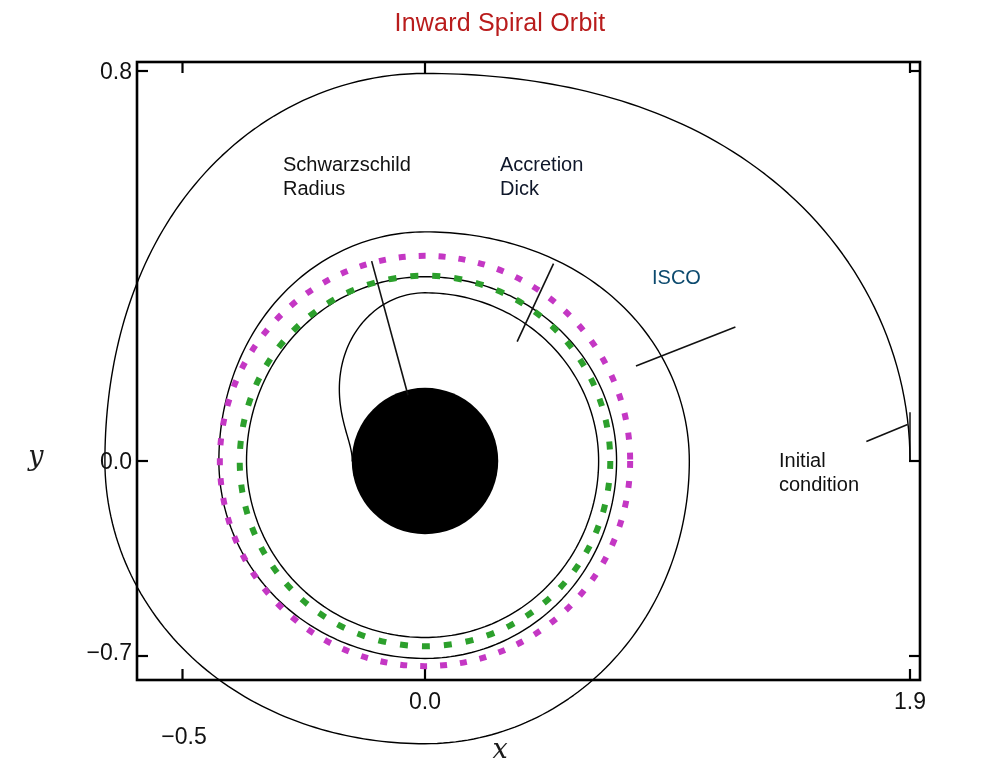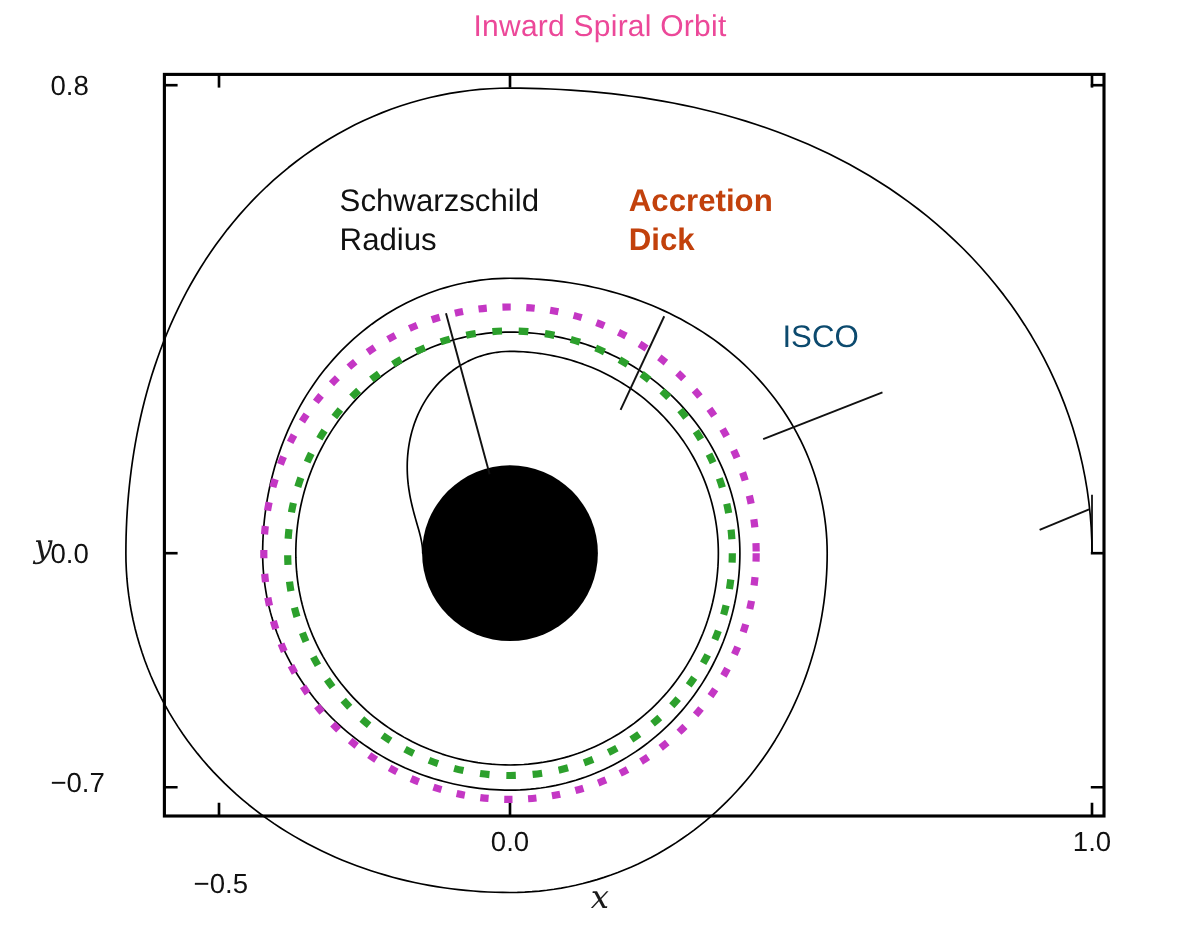--- a/index.html
+++ b/index.html
@@ -28,21 +28,21 @@
     height: 781px;
   }
   .fig-title {
     position: absolute;
     left: 0;
     top: 8px;
     width: 1000px;
     text-align: center;
     font-size: 25px;
     letter-spacing: 0.2px;
-    color: #ec4899;
+    color: #b91c1c;
   }
   .axis-label-x {
     position: absolute;
     left: 0;
     top: 733px;
     width: 1000px;
     text-align: center;
     font-size: 27px;
     font-style: italic;
     font-family: "DejaVu Serif", serif;
@@ -59,34 +59,35 @@
     font-family: "DejaVu Serif", serif;
     color: #1a1a1a;
   }
   .tick-label {
     position: absolute;
     font-size: 23px;
     color: #111111;
     white-space: nowrap;
   }
   .tick-y {
+    text-align: right;
     width: 90px;
   }
   .tick-x {
     text-align: center;
     width: 110px;
   }
   .annot {
     position: absolute;
-    font-size: 26px;
+    font-size: 20px;
     line-height: 1.22;
     white-space: pre-line;
   }
   .annot-schwarzschild { left: 283px; top: 152px; color: #111111; }
-  .annot-disk          { left: 524px; top: 152px; color: #c2410c; font-weight: bold; }
+  .annot-disk          { left: 500px; top: 152px; color: #0f172a; }
   .annot-isco          { left: 652px; top: 265px; color: #0c4a6e; }
   .annot-initial       { left: 779px; top: 448px; color: #111111; }
 </style>
 </head>
 <body>
 
 <div id="figure">
 
   <div class="fig-title">Inward Spiral Orbit</div>
 
@@ -114,24 +115,26 @@
       <line x1="735.4000000000001" y1="326.9375" x2="635.975" y2="365.9375" stroke="#111111" stroke-width="1.6"></line>
       <line x1="866.35" y1="441.5" x2="907.575" y2="424.4375" stroke="#111111" stroke-width="1.6"></line>
     </svg>
 
   <div class="tick-label tick-y" style="left: 42px; top: 58px;">0.8</div>
   <div class="tick-label tick-y" style="left: 42px; top: 448px;">0.0</div>
   <div class="tick-label tick-y" style="left: 42px; top: 639px;">−0.7</div>
 
   <div class="tick-label tick-x" style="left: 129px; top: 688px; margin-top: 35px;">−0.5</div>
   <div class="tick-label tick-x" style="left: 370px; top: 688px;">0.0</div>
-  <div class="tick-label tick-x" style="left: 855px; top: 688px;">1.0</div>
+  <div class="tick-label tick-x" style="left: 855px; top: 688px;">1.9</div>
 
   <div class="axis-label-x">x</div>
   <div class="axis-label-y">y</div>
 
   <div class="annot annot-schwarzschild">Schwarzschild
 Radius</div>
   <div class="annot annot-disk">Accretion
 Dick</div>
   <div class="annot annot-isco">ISCO</div>
+  <div class="annot annot-initial">Initial
+condition</div>
 
 </div>
 
 </body></html>

